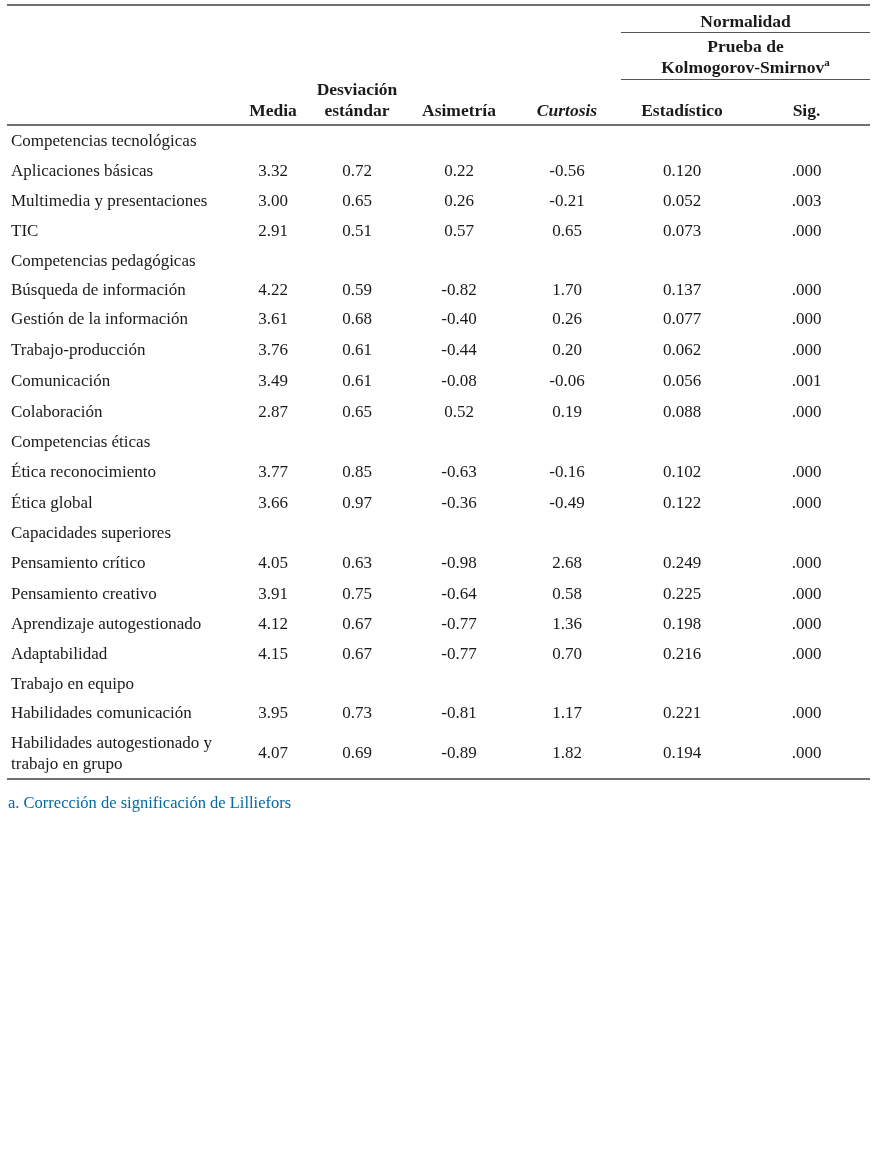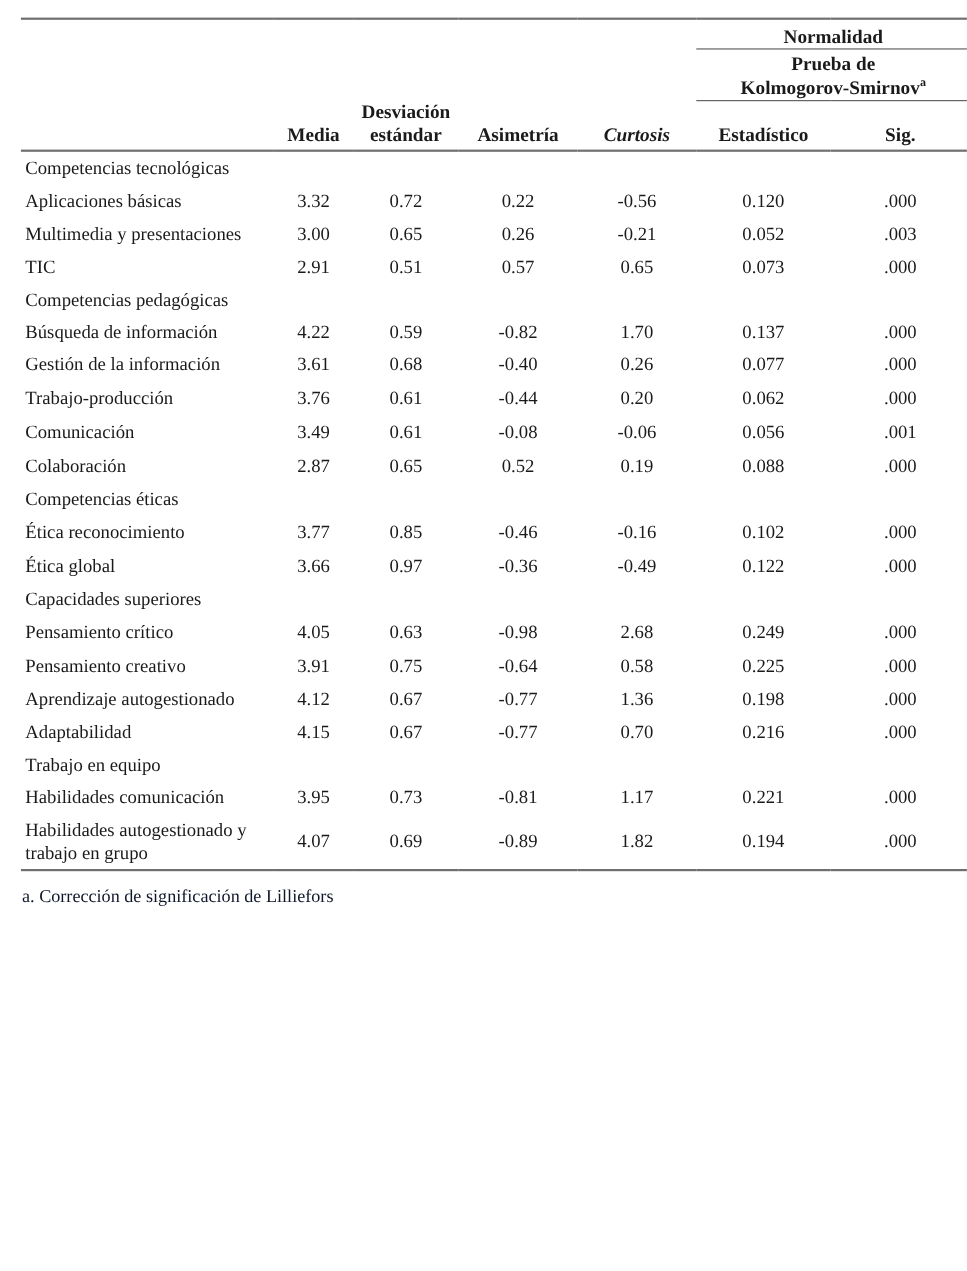--- a/index.html
+++ b/index.html
@@ -13,21 +13,21 @@
     height: 1155px;
     font-family: "Liberation Serif", "DejaVu Serif", serif;
     color: #1a1a1a;
     overflow: hidden;
   }
 
   .table-wrap {
     position: relative;
     width: 702px;
     box-sizing: border-box;
-    padding: 16px;
+    padding: 4px;
   }
 
   table.stats {
     width: 863px;
     margin-left: 3px;
     border-collapse: collapse;
     table-layout: fixed;
     font-size: 17px;
   }
 
@@ -118,21 +118,21 @@
   }
   tr.data.tall td {
     padding-top: 4px;
     padding-bottom: 4px;
   }
 
   .footnote {
     margin: 13px 0 0 4px;
     font-size: 16.5px;
     font-family: "Liberation Serif", "DejaVu Serif", serif;
-    color: #0f172a;
+    color: #0369a1;
   }
 </style>
 </head>
 <body style="background: rgb(255, 255, 255); color: rgb(26, 26, 26);">
 
 <div class="table-wrap">
 
   <table class="stats">
     <colgroup>
       <col class="c-label">
@@ -264,21 +264,21 @@
           <td class="num">0.088</td>
           <td class="num">.000</td>
         </tr>
         <tr class="section">
           <td class="label" colspan="7">Competencias éticas</td>
         </tr>
         <tr class="data">
           <td class="label">Ética reconocimiento</td>
           <td class="num">3.77</td>
           <td class="num">0.85</td>
-          <td class="num">-0.46</td>
+          <td class="num">-0.63</td>
           <td class="num">-0.16</td>
           <td class="num">0.102</td>
           <td class="num">.000</td>
         </tr>
         <tr class="data">
           <td class="label">Ética global</td>
           <td class="num">3.66</td>
           <td class="num">0.97</td>
           <td class="num">-0.36</td>
           <td class="num">-0.49</td>

